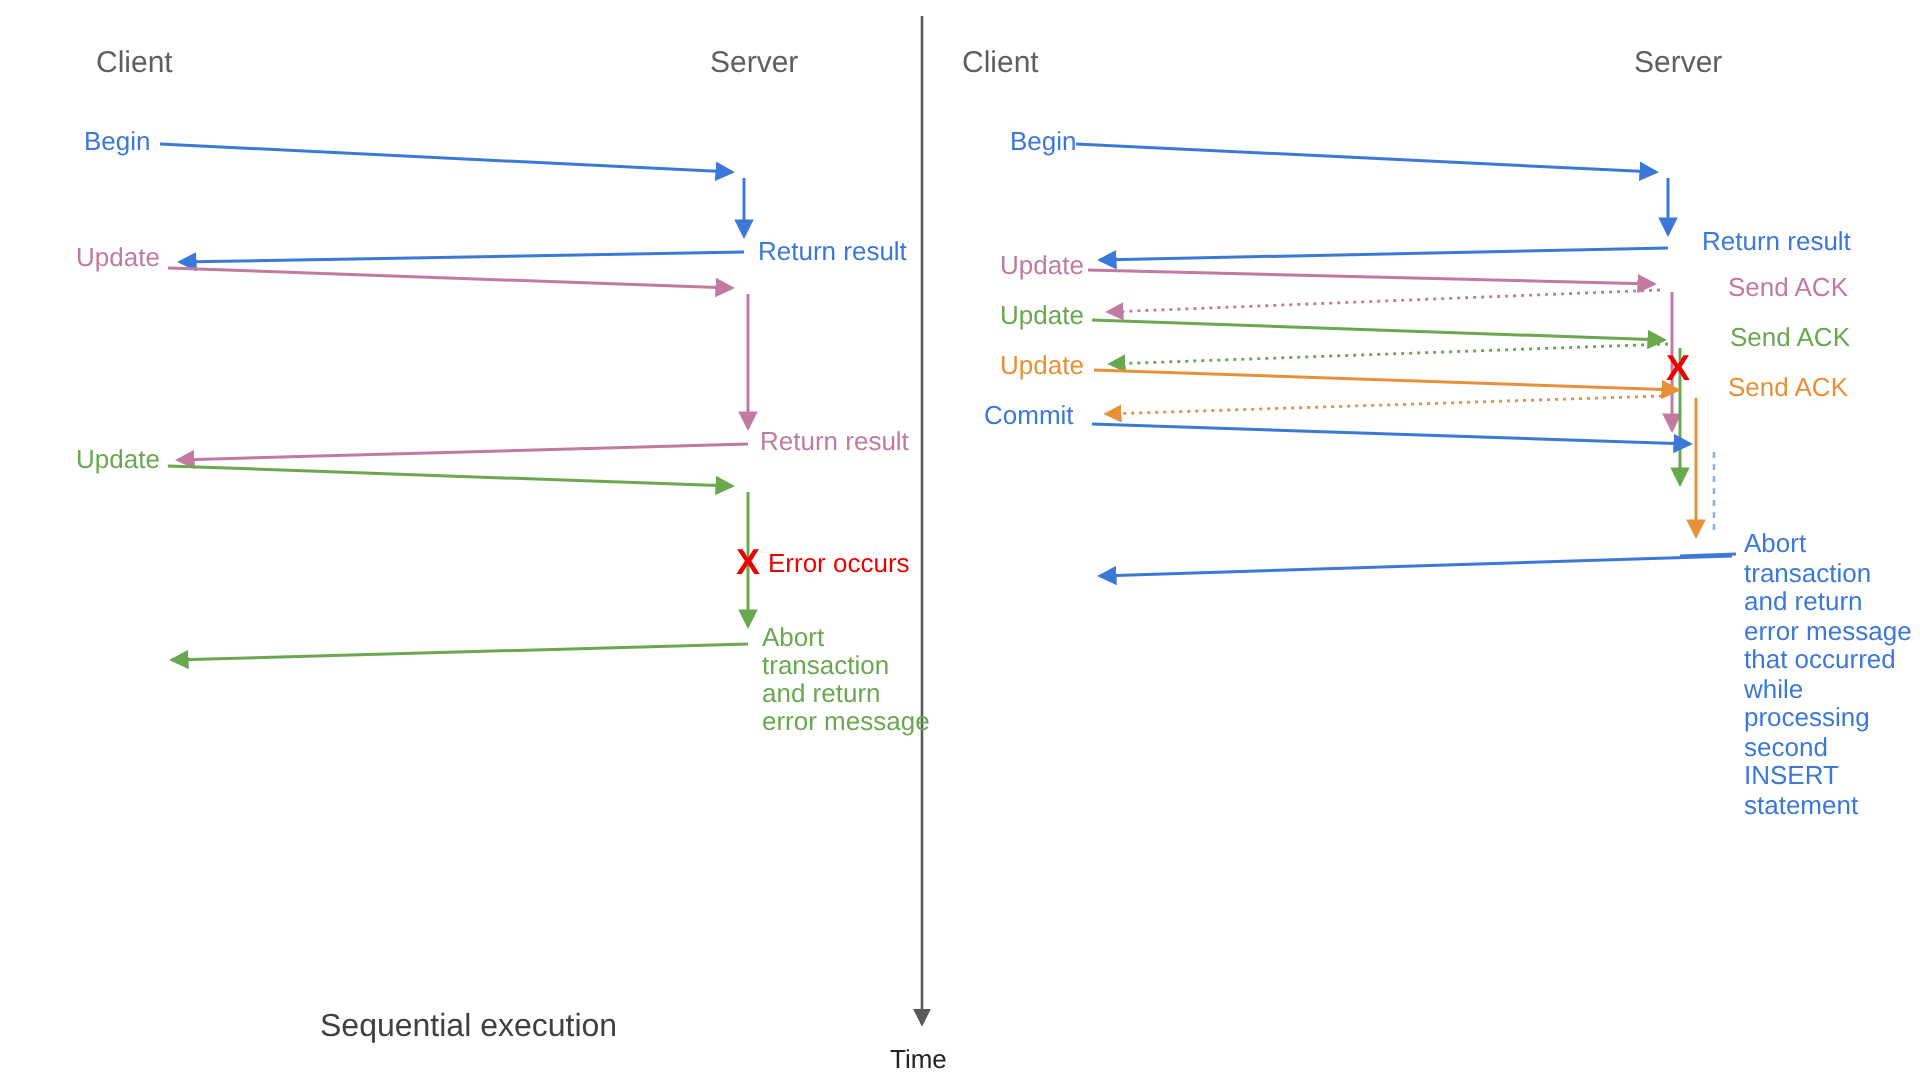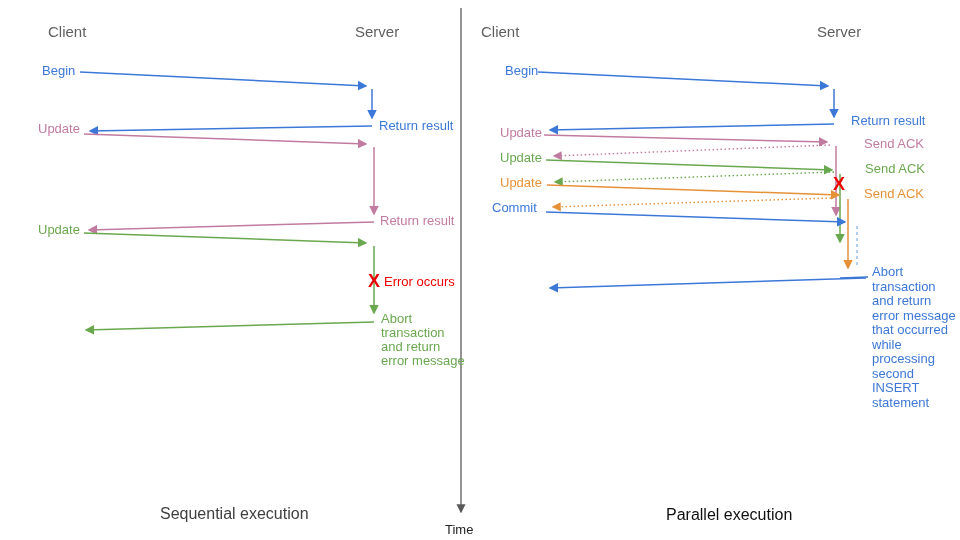--- a/index.html
+++ b/index.html
@@ -114,17 +114,16 @@
 transaction
 and return
 error message
 that occurred
 while
 processing
 second
 INSERT
 statement</div>
 
-  <div class="caption" style="left: 666px; top: 506px; color: rgb(17, 17, 17);">Parallel execution</div>
 
   <div class="timelbl" style="left:445px; top:522px;text-align:right;">Time</div>
 
 </div>
 
 </body></html>

